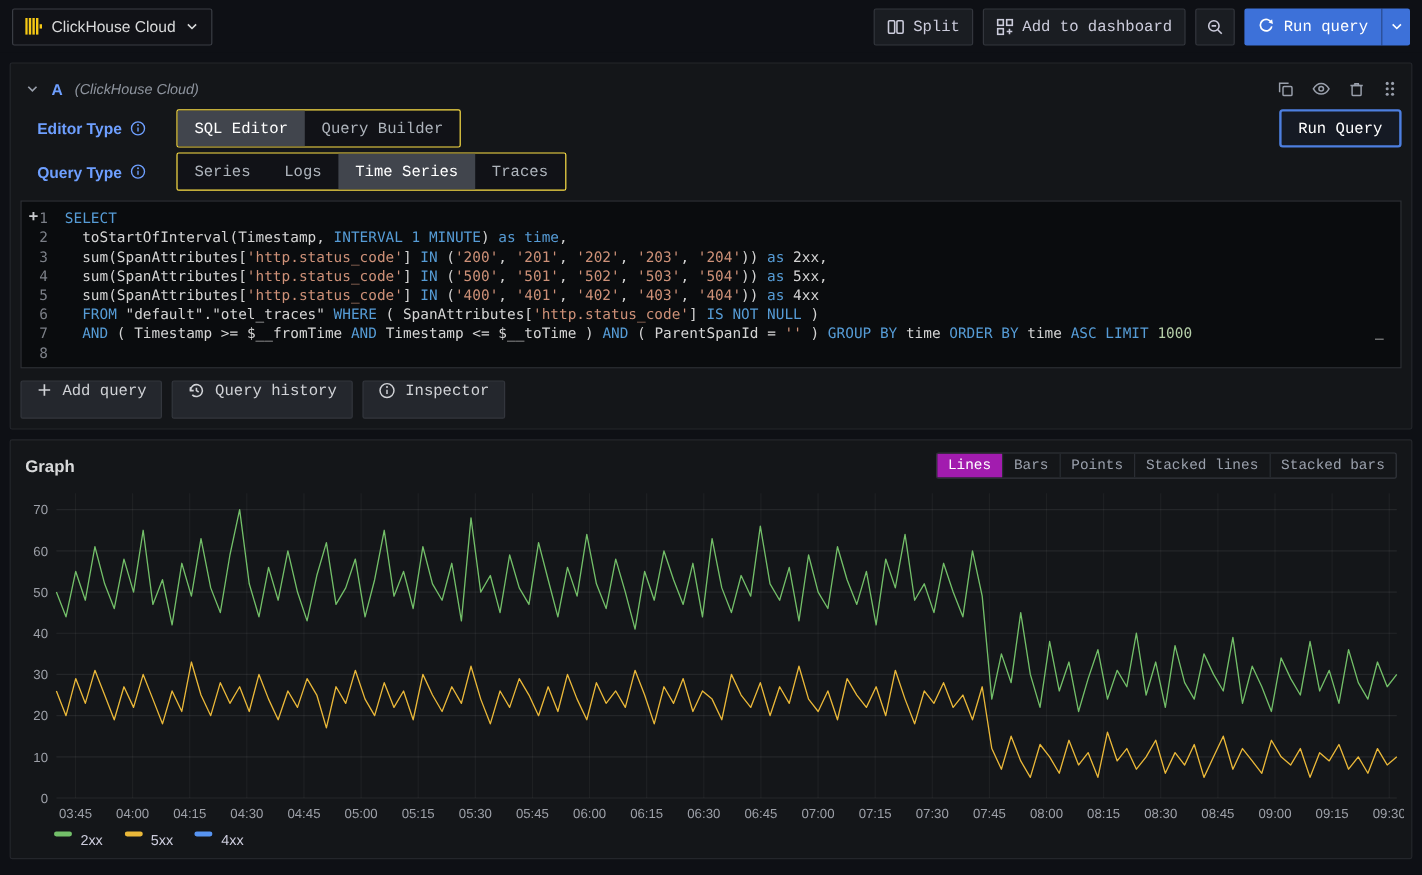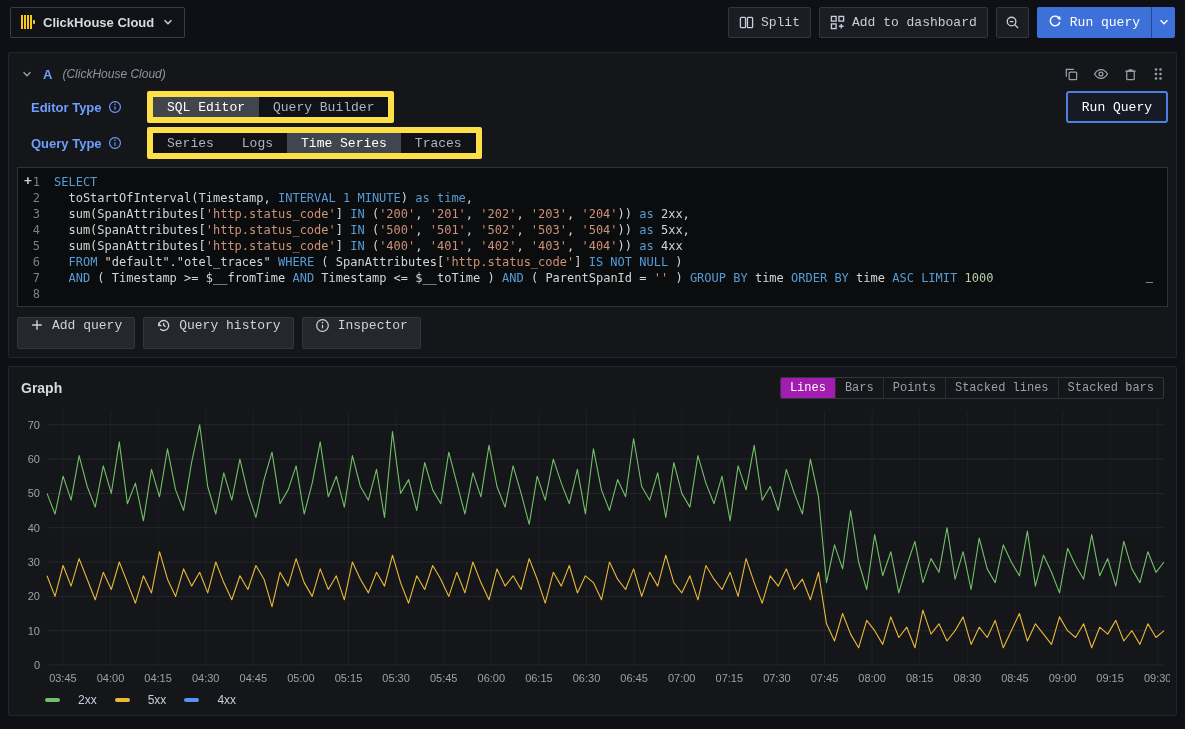--- a/index.html
+++ b/index.html
@@ -3,42 +3,42 @@
 <meta charset="utf-8">
 <style>
   *{box-sizing:border-box;margin:0;padding:0}
   html,body{width:1185px;height:729px;overflow:hidden}
   body{background:#0e1015;color:#ccccdc;font-family:"Liberation Sans",sans-serif;font-size:13px}
   svg{display:block}
   button{font-family:Liberation Mono, monospace;cursor:pointer}
 
   
   .topbar{height:44px;display:flex;align-items:center;justify-content:space-between;padding:0 10px;background:#0e1015}
-  .ds-picker{display:flex;align-items:center;gap:8px;height:31px;padding:0 10px;border:1px solid #3a3d44;border-radius:2px;background:#111217;cursor:pointer;color:#d8d9da;font-weight:700}
+  .ds-picker{display:flex;align-items:center;gap:8px;height:31px;padding:0 10px;border:1px solid #3a3d44;border-radius:2px;background:#111217;cursor:pointer;color:#d8d9da;font-weight:400}
   .tb-right{display:flex;align-items:center;gap:8px}
   .tb-btn{display:flex;align-items:center;gap:7px;height:31px;padding:0 10px;border:1px solid #33363d;border-radius:2px;background:#1a1d22;color:#ccccdc;font-size:13px;font-weight:500}
   .tb-btn.icon-only{padding:0 8px}
   .run-query-split{display:flex;height:31px;border-radius:2px;overflow:hidden;background:#3d71d9;color:#fff}
   .run-query-split .main{display:flex;align-items:center;gap:8px;padding:0 11px;background:transparent;border:none;color:#fff;font-weight:500;font-size:13px}
   .run-query-split .caret{display:flex;align-items:center;justify-content:center;width:24px;border:none;background:transparent;border-left:1px solid rgba(0,0,0,.35);color:#fff}
 
   
   .panel{background:#141619;border:1px solid #24262b;border-radius:2px;margin:8px 8px 0 8px}
   .query-panel{padding:8px}
 
   .qheader{display:flex;align-items:center;gap:10px;height:26px;padding:0 4px;color:#9aa0ac}
   .refid{color:#6e9fff;font-weight:600;font-size:13px}
   .ds-hint{font-style:italic;color:#8e949e;font-size:12px}
   .qheader-icons{margin-left:auto;display:flex;align-items:center;gap:14px;color:#9aa0ac}
   .qheader-icons .hbtn{background:none;border:none;color:#9aa0ac;display:flex;align-items:center}
 
   .field-row{display:flex;align-items:center;margin-top:4px}
   .field-label{display:flex;align-items:center;gap:6px;width:130px;padding-left:14px;color:#6e9fff;font-weight:700;font-size:13px}
   .info-ic{color:#6e9fff;display:flex}
-  .seg-group{display:flex;border:6px solid #fde047;border-radius:2px;overflow:hidden;background:#111217;height:32px}
+  .seg-group{display:flex;border:1px solid #fde047;border-radius:2px;overflow:hidden;background:#111217;height:32px}
   .seg{display:flex;align-items:center;padding:0 14px;background:transparent;border:none;color:#aeb4bc;font-size:13px;font-weight:500}
   .seg.active{background:#41454d;color:#fff}
   .row-spacer{flex:1}
   .run-query-btn{height:32px;padding:0 14px;background:#151a24;border:2px solid #4d7fe0;border-radius:3px;color:#fff;font-weight:500;font-size:13px}
 
   
   .sql-editor{position:relative;margin-top:8px;background:#0a0c0e;border:1px solid #2e3136;padding:6px 0;font-family:"DejaVu Sans Mono",monospace;font-size:12px;line-height:16px;height:140px;overflow:hidden}
   .sql-line{display:flex;white-space:pre}
   .gutter{position:relative;width:36px;flex:0 0 36px;color:#7b7f87;text-align:right;padding-right:14px}
   .plus-glyph{position:absolute;left:6px;top:-1px;color:#c9cbce;font-weight:700;font-size:13px}
@@ -57,21 +57,21 @@
   .gheader{display:flex;align-items:center;justify-content:space-between;padding:2px 12px 6px 12px}
   .gtitle{font-weight:700;font-size:14px;color:#d8d9da}
   .view-toggle{display:flex;border:1px solid #33363d;border-radius:2px;overflow:hidden}
   .vt{padding:3px 9px;font-size:12px;background:transparent;border:none;color:#9aa0ac;border-left:1px solid #2a2d33}
   .vt:first-child{border-left:none}
   .vt.active{background:#a21caf;color:#fff}
   .chart-wrap{margin:0 8px}
   .ylab{fill:#9da0a8;font-size:11px;text-anchor:end;font-family:"Liberation Sans",sans-serif}
   .xlab{fill:#9da0a8;font-size:11px;text-anchor:middle;font-family:"Liberation Sans",sans-serif}
   .legend{display:flex;align-items:center;gap:18px;padding:4px 0 2px 36px}
-  .legend-item{display:flex;align-items:center;gap:18px;cursor:pointer}
+  .legend-item{display:flex;align-items:flex-start;gap:7px;cursor:pointer}
   .swatch{width:15px;height:4px;border-radius:2px;display:inline-block}
   .legend-label{font-size:12px;color:#ccccdc}
 
   .ch-logo rect{fill:#f6c915}
 </style>
 </head>
 <body>
 
 <header class="topbar">
   <div class="ds-picker">

